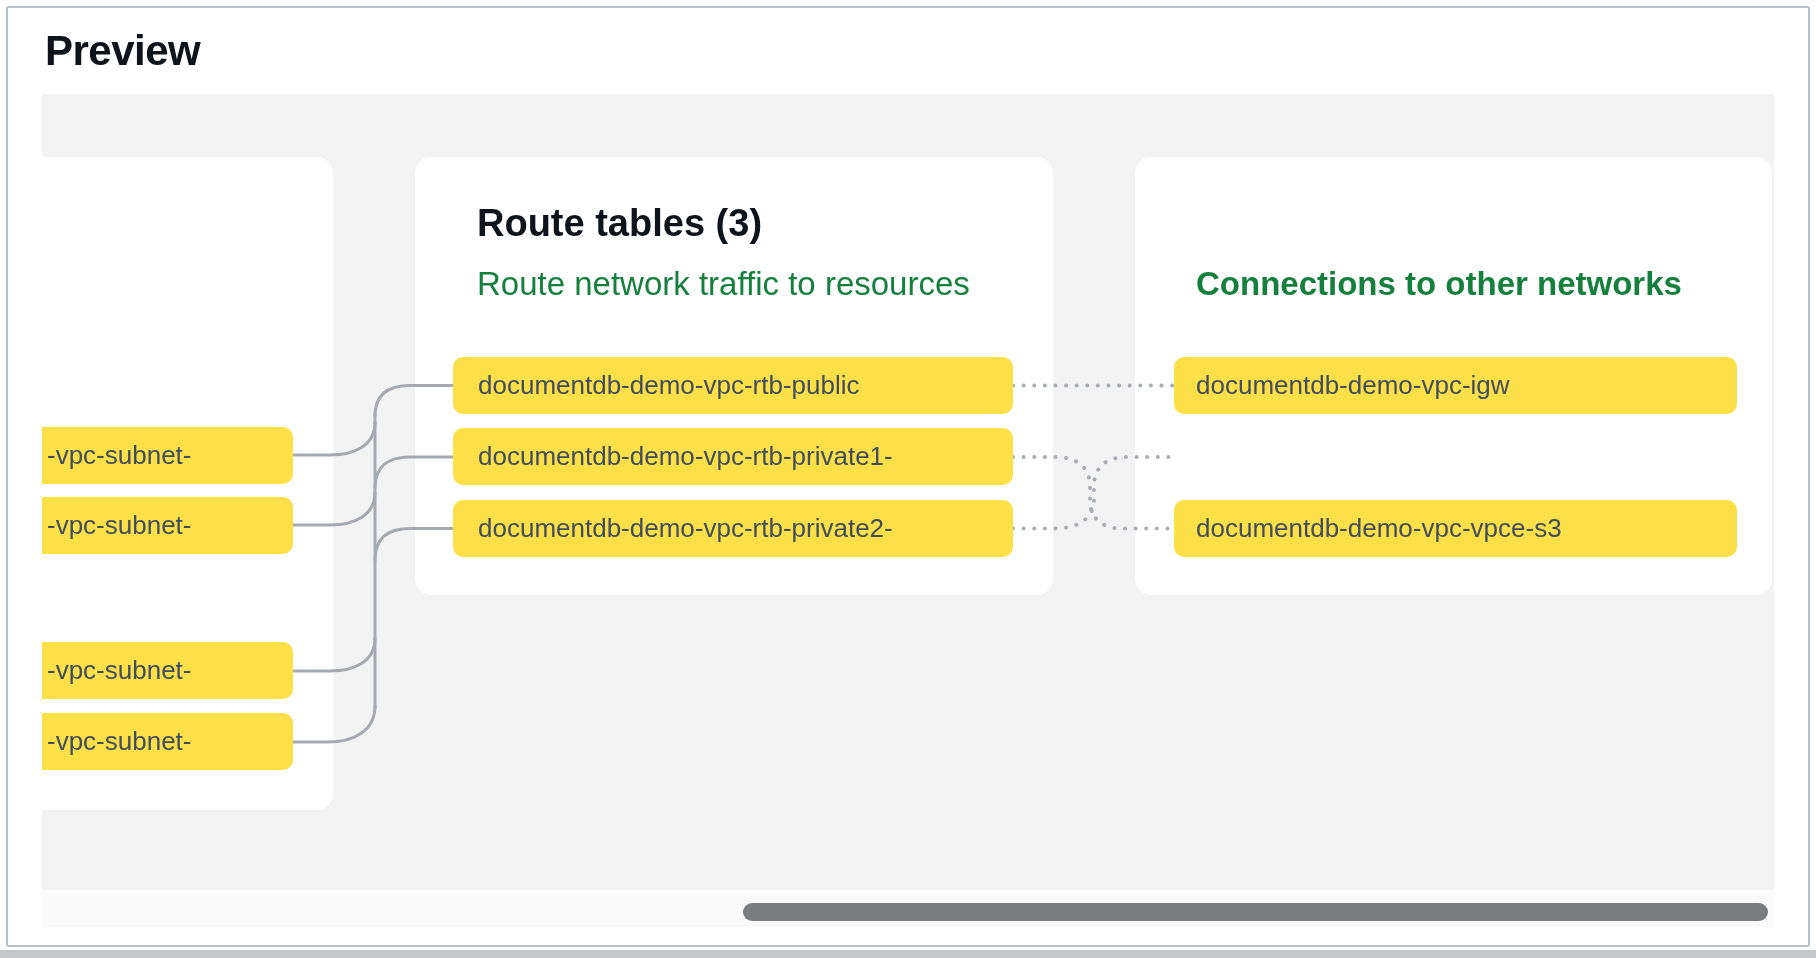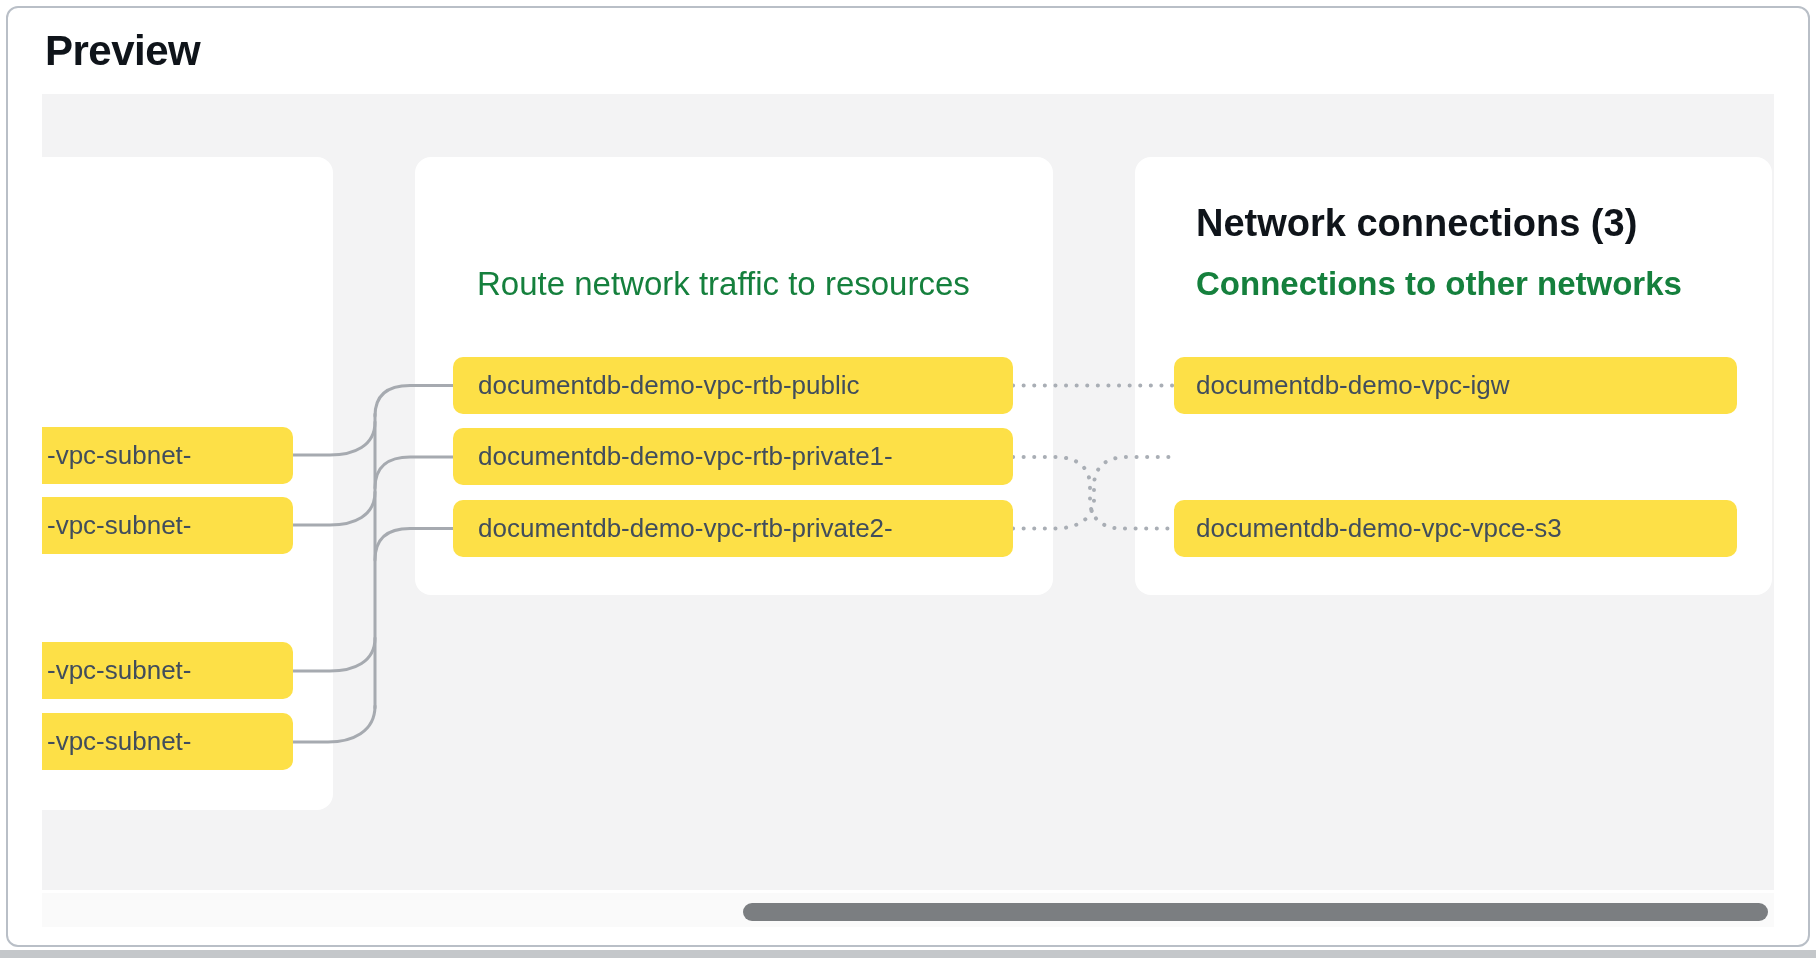--- a/index.html
+++ b/index.html
@@ -1,20 +1,20 @@
 <!DOCTYPE html>
 <html><head>
 <meta charset="utf-8">
 <style>
   * { margin:0; padding:0; box-sizing:border-box; }
   html,body { width:1816px; height:958px; background:#ffffff; overflow:hidden;
               font-family:"Liberation Sans", sans-serif; }
 
   .widget { position:absolute; left:6px; top:6px; width:1804px; height:941px;
-            background:#ffffff; border:2px solid #b9bfc7; border-radius:12px; overflow:hidden; }
+            background:#ffffff; border:2px solid #b9bfc7; border-radius:2px; overflow:hidden; }
 
   .preview-title { position:absolute; left:37px; top:20px; font-size:42px; font-weight:700;
                    color:#0f141a; line-height:1.1; letter-spacing:-0.5px; }
 
   .panel { position:absolute; left:34px; top:86px; width:1732px; height:796px;
            background:#f3f3f4; overflow:hidden; }
 
   .card { position:absolute; background:#ffffff; border-radius:16px; }
   .card-subnets   { left:-20px; top:63px; width:311px; height:653px; }
   .card-routes    { left:373px; top:63px; width:638px; height:438px; }
@@ -72,23 +72,23 @@
         <path d="M 251 577 L 288 577 C 312 577 333 568 333 544"></path>
         <path d="M 251 648 L 286 648 C 310 648 333 638 333 612"></path>
       </g>
       <g fill="none" stroke="#a9aeb5" stroke-width="4" stroke-linecap="round" stroke-dasharray="0.1 10.5">
         <path d="M 971 291.5 L 1132 291.5"></path>
         <path d="M 971 363 L 1013 363 C 1036 363 1048 374 1048 392 L 1048 406 C 1048 424 1060 434.5 1080 434.5 L 1132 434.5"></path>
         <path d="M 971 434.5 L 1013 434.5 C 1036 434.5 1052 424 1052 406 L 1052 392 C 1052 373 1064 363 1085 363 L 1132 363"></path>
       </g>
     </svg>
 
+    <div class="card-title rt-title">Route tables (3)</div>
     <div class="card-sub rt-sub">Route network traffic to resources</div>
 
-    <div class="card-title nc-title">Network connections (3)</div>
     <div class="card-sub nc-sub">Connections to other networks</div>
 
     <div class="res-box subnet-box sb-0">-vpc-subnet-</div>
     <div class="res-box subnet-box sb-1">-vpc-subnet-</div>
     <div class="res-box subnet-box sb-2">-vpc-subnet-</div>
     <div class="res-box subnet-box sb-3">-vpc-subnet-</div>
 
     <div class="res-box rt-box rt-0">documentdb-demo-vpc-rtb-public</div>
     <div class="res-box rt-box rt-1">documentdb-demo-vpc-rtb-private1-</div>
     <div class="res-box rt-box rt-2">documentdb-demo-vpc-rtb-private2-</div>

